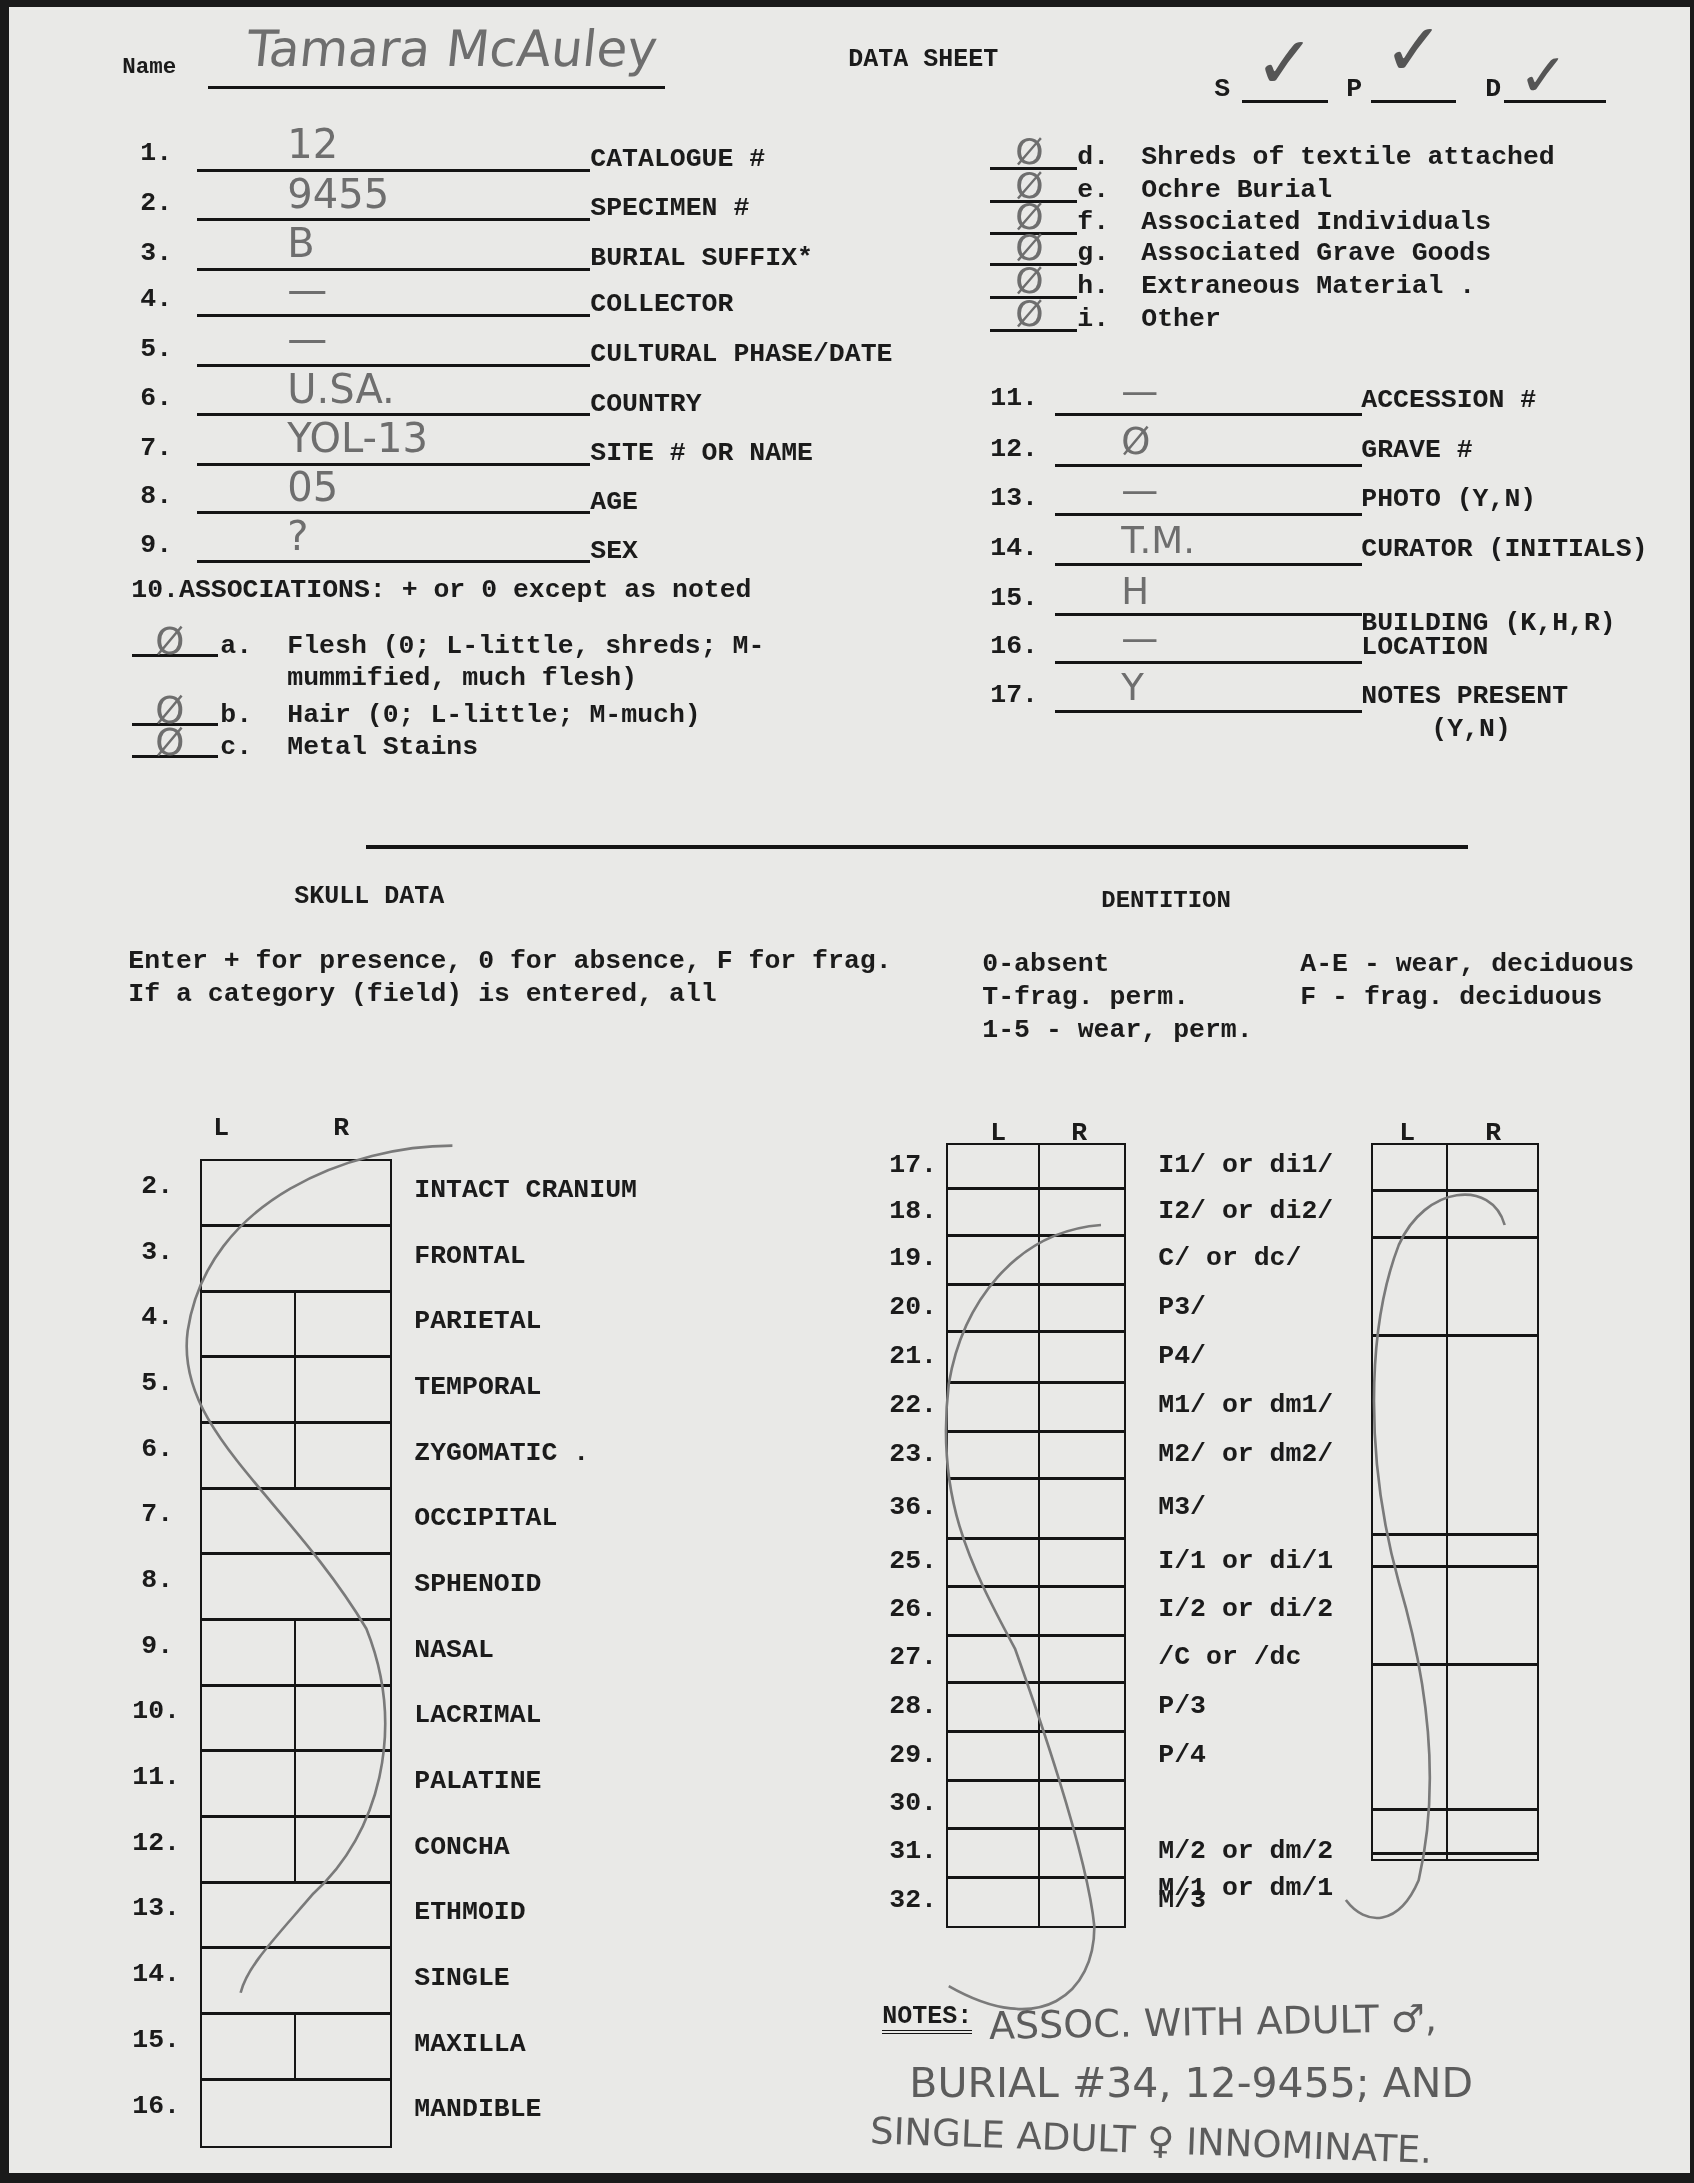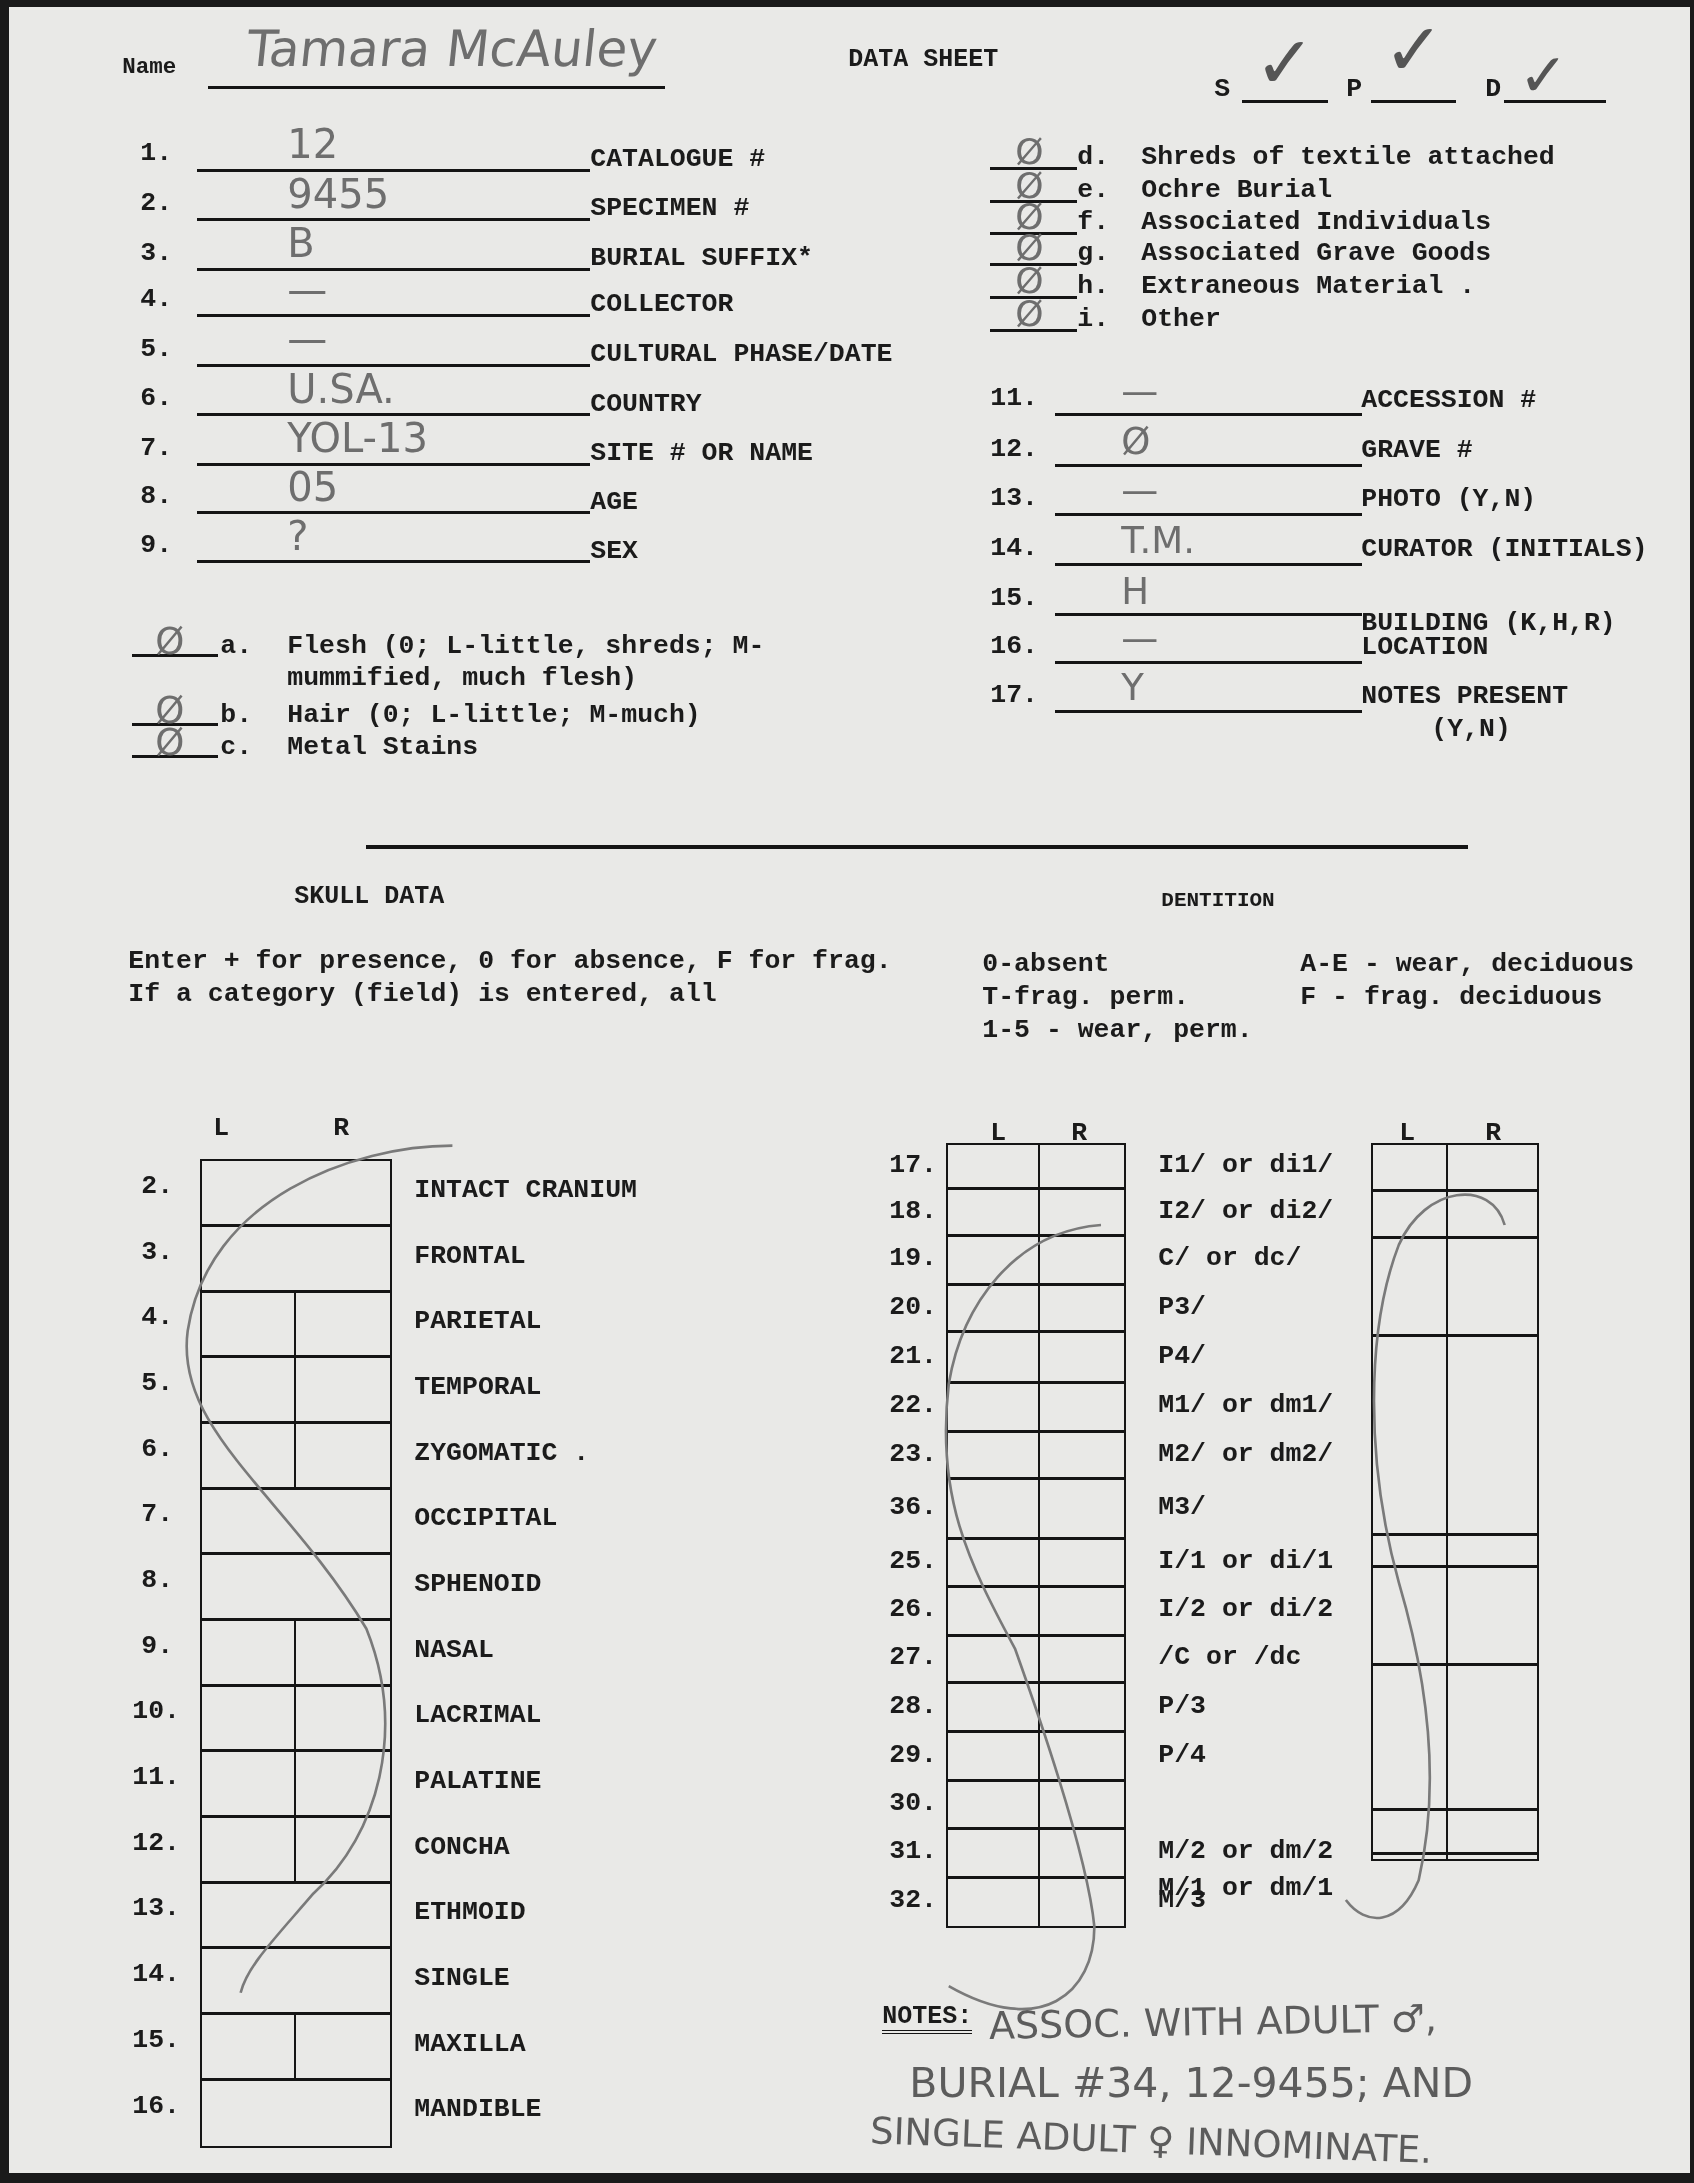--- a/index.html
+++ b/index.html
@@ -73,20 +73,21 @@
       <span class="t" style="left:131px;top:475px;">8.</span>
       <span class="hw" style="left:278px;top:457px;font-size:40px;">05</span>
       <div class="line" style="left:188px;top:504px;width:393px;"></div>
       <span class="t" style="left:581px;top:481px;">AGE</span>
       <span class="t" style="left:131px;top:524px;">9.</span>
       <span class="hw" style="left:278px;top:506px;font-size:40px;">?</span>
       <div class="line" style="left:188px;top:553px;width:393px;"></div>
       <span class="t" style="left:581px;top:530px;">SEX</span>
     </div>
 
+  <span class="t tn" style="left:122px;top:569px;font-size:26.5px;font-weight:bold;">10.ASSOCIATIONS:  + or 0 except as noted</span>
   <div id="assoc-left">
       <div class="line" style="left:123px;top:647px;width:86px;"></div>
       <span class="hw" style="left:146px;top:613px;font-size:37px;">Ø</span>
       <span class="t" style="left:211px;top:625px;">a.</span>
       <span class="t" style="left:278px;top:625px;">Flesh (0; L-little, shreds; M-</span>
       <div class="line" style="left:123px;top:716px;width:86px;"></div>
       <span class="hw" style="left:146px;top:682px;font-size:37px;">Ø</span>
       <span class="t" style="left:211px;top:694px;">b.</span>
       <span class="t" style="left:278px;top:694px;">Hair (0; L-little; M-much)</span>
       <div class="line" style="left:123px;top:748px;width:86px;"></div>
@@ -236,21 +237,21 @@
       <span class="t" style="left:123px;top:1887px;">13.</span>
       <span class="t" style="left:405px;top:1891px;">ETHMOID</span>
       <span class="t" style="left:123px;top:1953px;">14.</span>
       <span class="t" style="left:405px;top:1957px;">SINGLE</span>
       <span class="t" style="left:123px;top:2019px;">15.</span>
       <span class="t" style="left:405px;top:2023px;">MAXILLA</span>
       <span class="t" style="left:123px;top:2085px;">16.</span>
       <span class="t" style="left:405px;top:2088px;">MANDIBLE</span>
     </div>
 
-  <span class="t" style="left:1152px;top:879px;font-size:21px;">DENTITION</span>
+  <span class="t" style="left:1092px;top:879px;font-size:24px;">DENTITION</span>
   <span class="t" style="left:973px;top:943px;">0-absent</span>
   <span class="t" style="left:973px;top:976px;">T-frag. perm.</span>
   <span class="t" style="left:973px;top:1009px;">1-5 - wear, perm.</span>
   <span class="t" style="left:1291px;top:943px;">A-E - wear, deciduous</span>
   <span class="t" style="left:1291px;top:976px;">F - frag. deciduous</span>
 
   <span class="t" style="left:981px;top:1112px;">L</span>
   <span class="t" style="left:1062px;top:1112px;">R</span>
   <span class="t" style="left:1390px;top:1112px;">L</span>
   <span class="t" style="left:1476px;top:1112px;">R</span>

